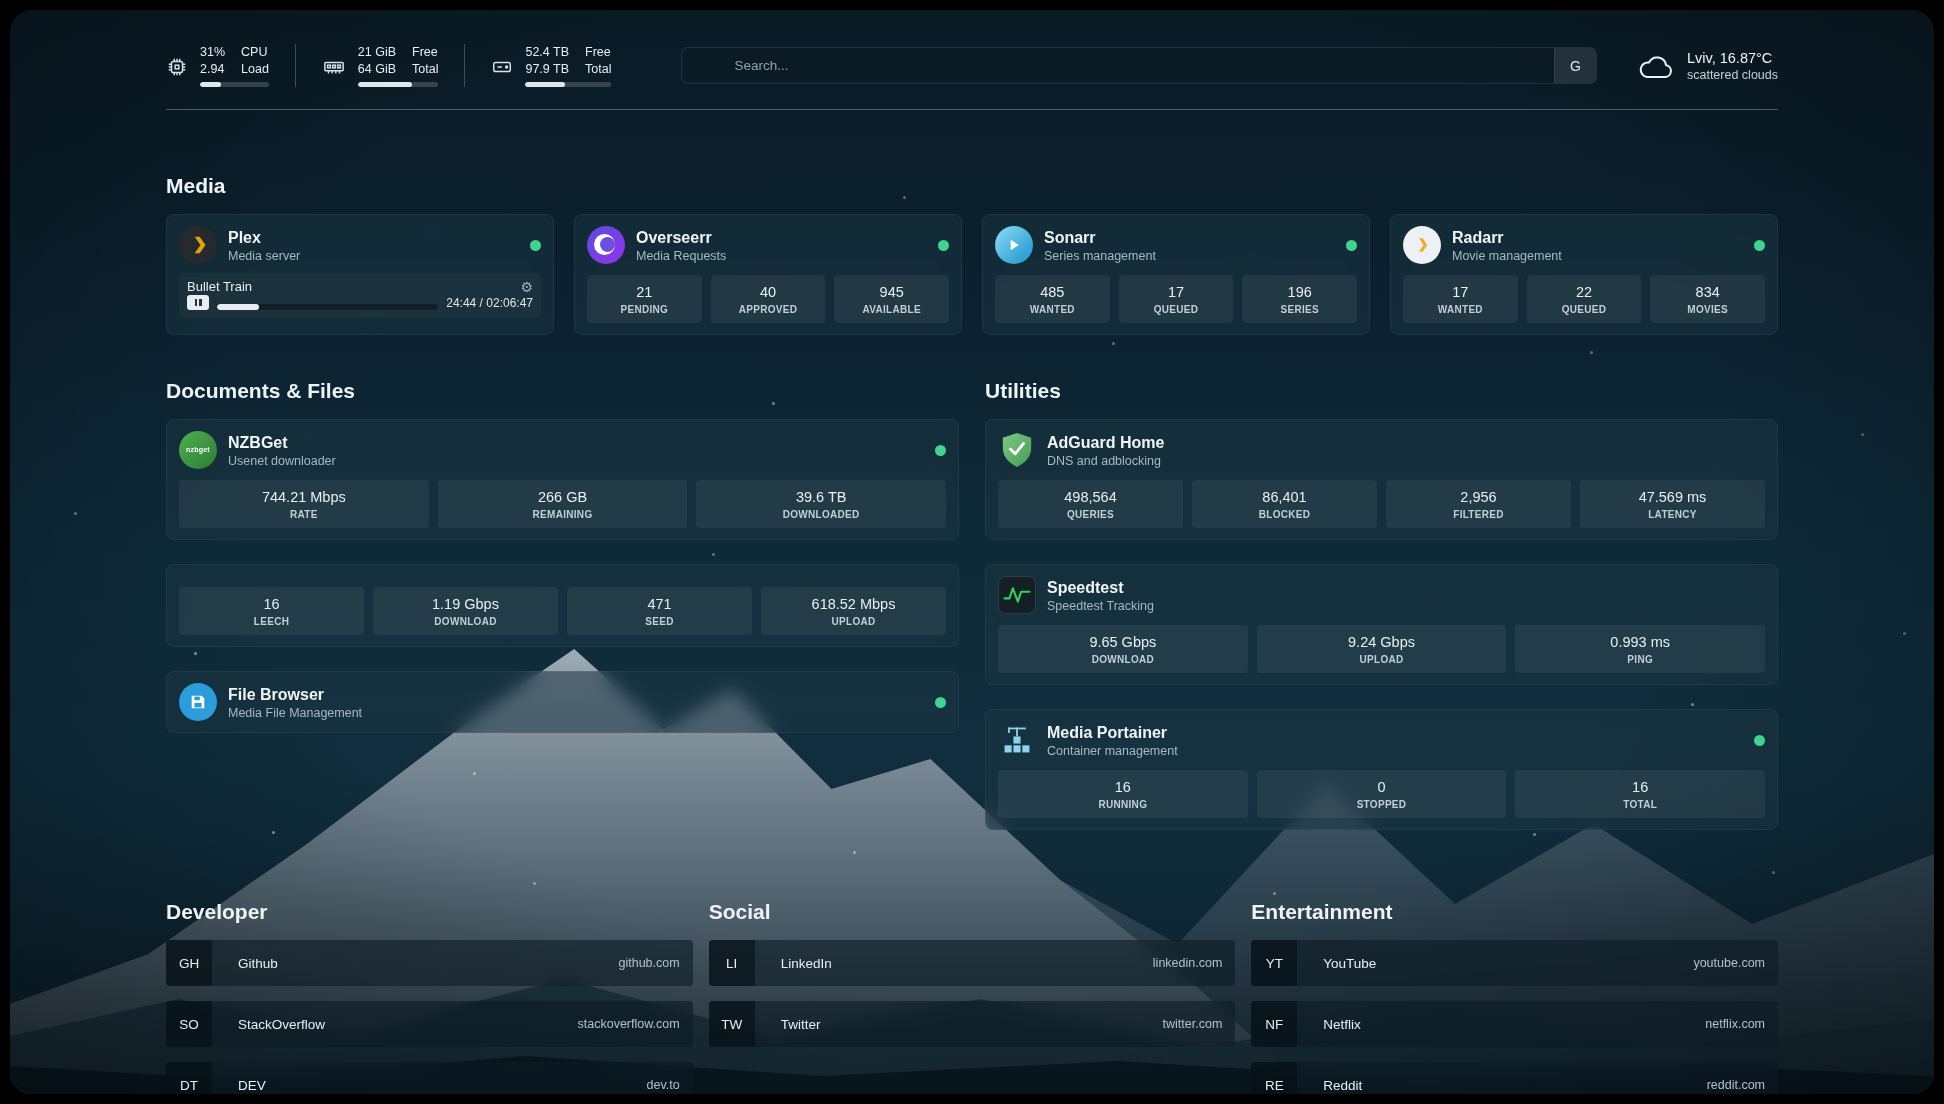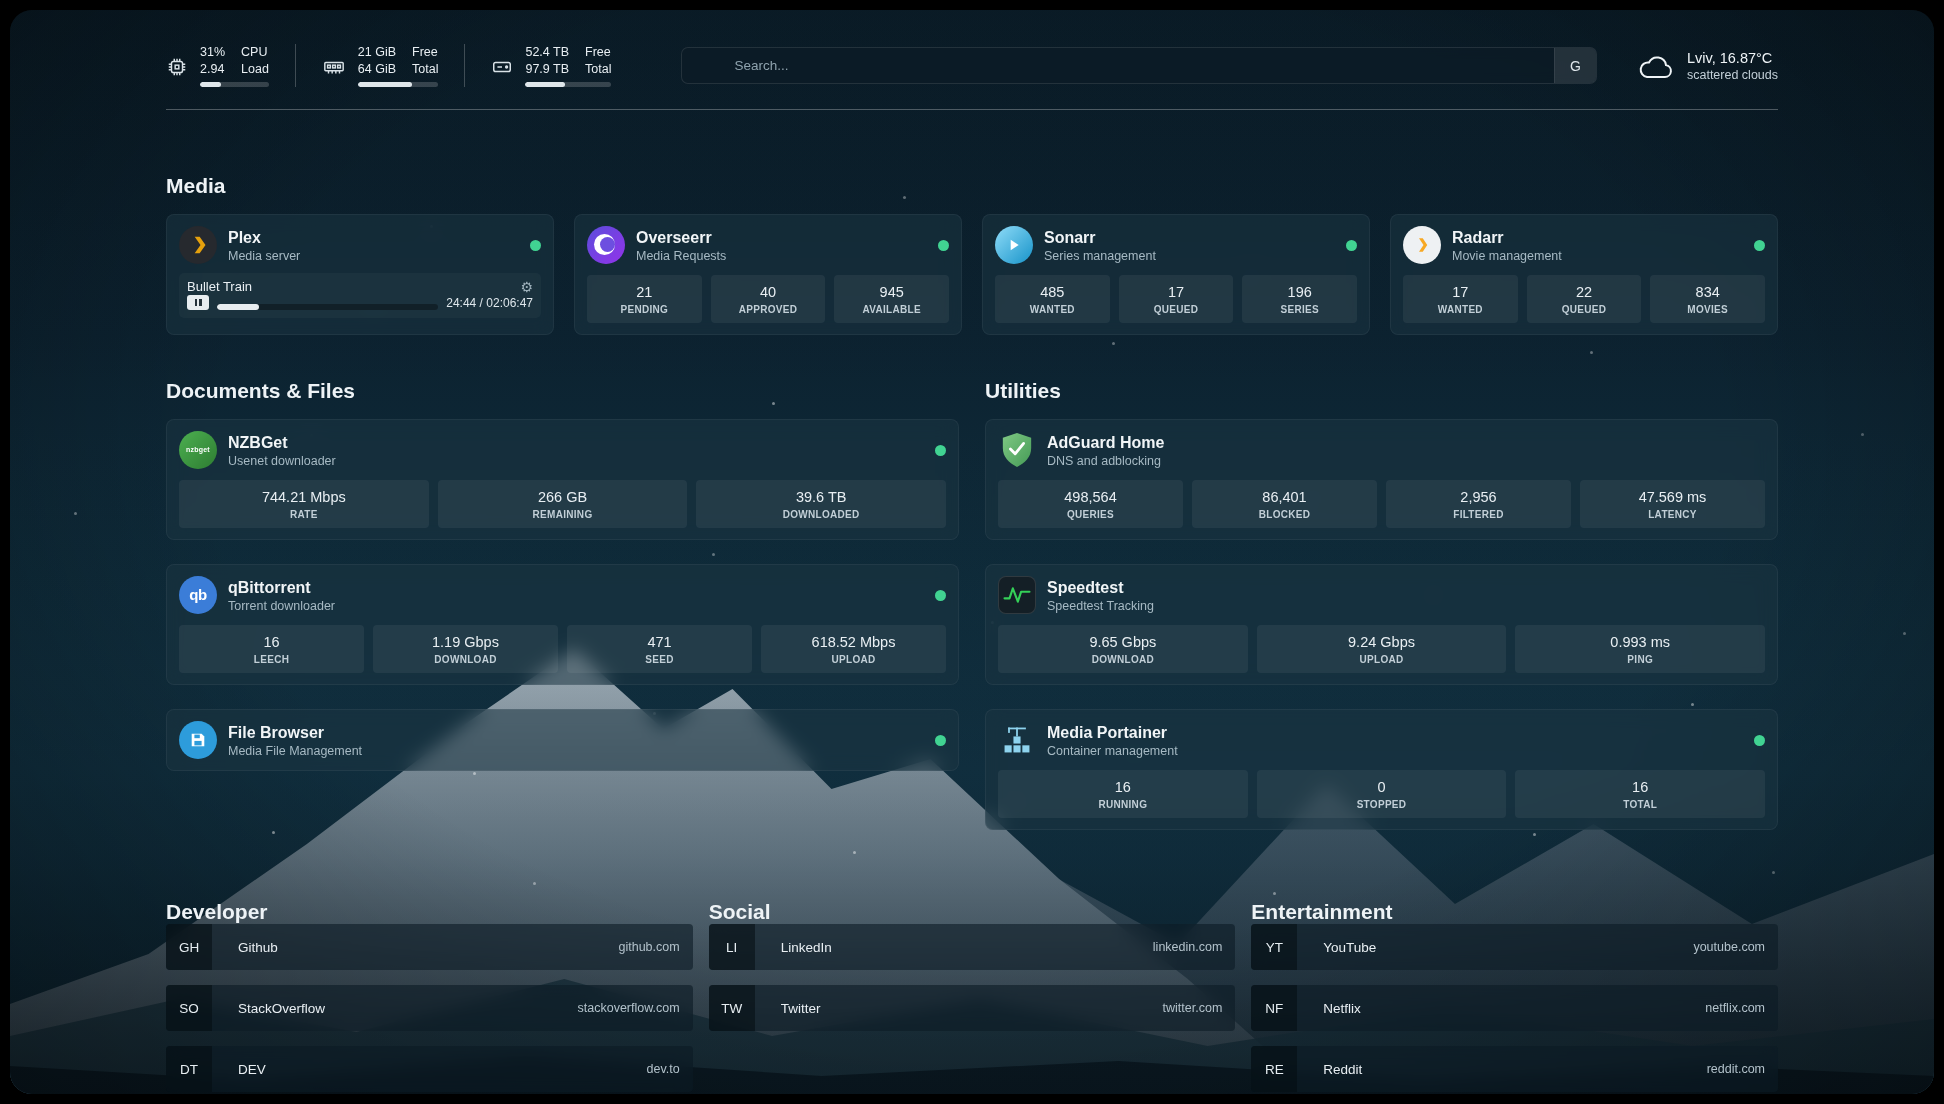--- a/index.html
+++ b/index.html
@@ -112,21 +112,21 @@
   .i-rad { background: #eef1f3; }
   .i-nzb { background: linear-gradient(135deg,#4caf50,#2e7d32); }
   .i-nzb span { font-size: 7px; font-weight: 700; color: #fff; letter-spacing: .2px; }
   .i-qb { background: #3b7dd8; }
   .i-qb span { font-size: 15px; font-weight: 700; color: #fff; letter-spacing: -.5px; }
   .i-fb { background: #2d9cdb; }
   .i-spd { background: #141f26; border: 1px solid rgba(255,255,255,.12); border-radius: 8px; }
 
   
   .bm-section { margin-top: 70px; display: grid; grid-template-columns: 1fr 1fr 1fr; gap: 16px; }
-  .bm-title { margin-bottom: 0; }
+  .bm-title { margin-bottom: 16px; }
   .bm-row { display: flex; align-items: stretch; height: 46px; background: rgba(11,27,37,.6);
     backdrop-filter: blur(8px); border-radius: 4px; overflow: hidden; cursor: pointer; }
   .bm-row + .bm-row { margin-top: 15px; }
   .bm-abbr { width: 46px; background: rgba(4,13,19,.55); display: flex; align-items: center; justify-content: center;
     font-size: 13.5px; color: #e6edf1; flex: none; }
   .bm-name { display: flex; align-items: center; padding-left: 26px; font-size: 13.5px; color: #e9eff3; }
   .bm-domain { margin-left: auto; display: flex; align-items: center; padding-right: 13px; font-size: 12.5px; color: #b3c2cb; }
 </style>
 </head>
 <body>
@@ -403,30 +403,20 @@
               <span class="l">REMAINING</span>
             </div>
             <div class="stat">
               <span class="v">39.6 TB</span>
               <span class="l">DOWNLOADED</span>
             </div>
           </div>
         </div>
 
         <div class="card">
-          <div class="card-head">
-            <span class="svc-icon round i-qb">
-                <span>qb</span>
-              </span>
-            <div>
-              <div class="svc-name">qBittorrent</div>
-              <div class="svc-desc">Torrent downloader</div>
-            </div>
-            <span class="dot"></span>
-          </div>
           <div class="stats">
             <div class="stat">
               <span class="v">16</span>
               <span class="l">LEECH</span>
             </div>
             <div class="stat">
               <span class="v">1.19 Gbps</span>
               <span class="l">DOWNLOAD</span>
             </div>
             <div class="stat">

